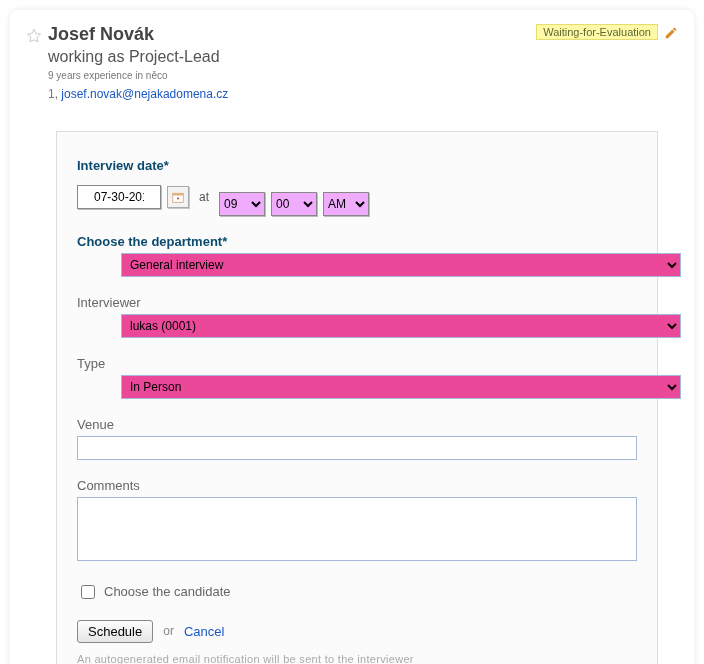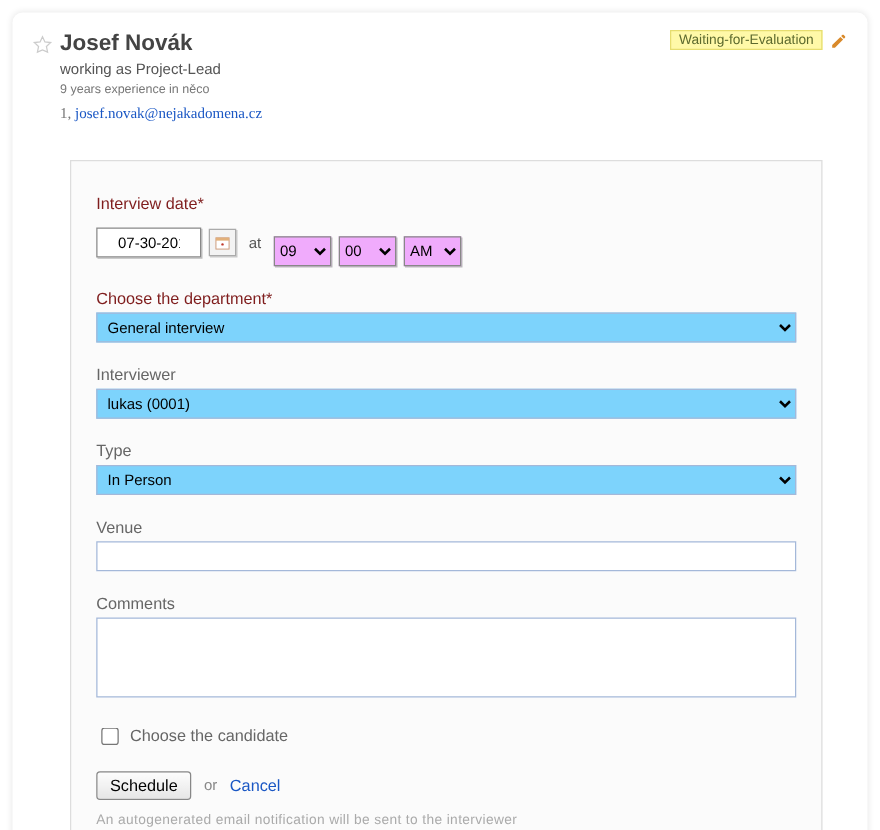--- a/index.html
+++ b/index.html
@@ -31,34 +31,33 @@
   }
   .star svg { display:block; }
   .title-block { flex: 1; }
   .candidate-name {
     font-size: 18px;
     color: #444;
     margin: 0;
     line-height: 1.2;
   }
   .subtitle {
-    font-size: 12px;
+    font-size: 16px;
     color: #555;
     margin-top: 2px;
   }
   .experience {
     font-size: 10px;
     color: #777;
     margin-top: 4px;
   }
   .contact {
     font-size: 12px;
     color: #777;
     margin-top: 6px;
-    font-family: Liberation Serif, serif;
   }
   .contact a { color: #1a57c4; text-decoration: none; }
   .status-wrap {
     display: flex;
     align-items: flex-end;
     gap: 6px;
   }
   .status-badge {
     background: #fff9a8;
     border: 1px solid #e6dd6f;
@@ -74,22 +73,22 @@
     border: 1px solid #ddd;
     padding: 26px 20px 18px 20px;
   }
   .form-label {
     font-size: 13px;
     color: #666;
     margin-bottom: 4px;
     display: block;
   }
   .form-label.req {
-    color: #7f1d1d;
-    font-weight: normal;
+    color: #0c4a6e;
+    font-weight: bold;
   }
   .form-row { margin-bottom: 18px; }
   .date-row {
     display: flex;
     align-items: center;
     gap: 6px;
     margin-top: 6px;
   }
   input[type="text"].date-input {
     width: 84px;
@@ -118,22 +117,23 @@
     box-shadow: 1px 1px 0 rgba(0,0,0,0.25);
     min-width: 46px;
     margin-top: 13px;
   }
   select.full-sel {
     width: 100%;
     height: 24px;
     border: 1px solid #a4b8d9;
     font-family: inherit;
     font-size: 12px;
-    background: #7dd3fc;
+    background: #ec4899;
     padding-left: 4px;
+    margin-left: 44px;
   }
   input.full-input {
     width: 100%;
     height: 24px;
     border: 1px solid #a4b8d9;
     font-family: inherit;
     font-size: 12px;
     padding-left: 4px;
     background: #fff;
   }

